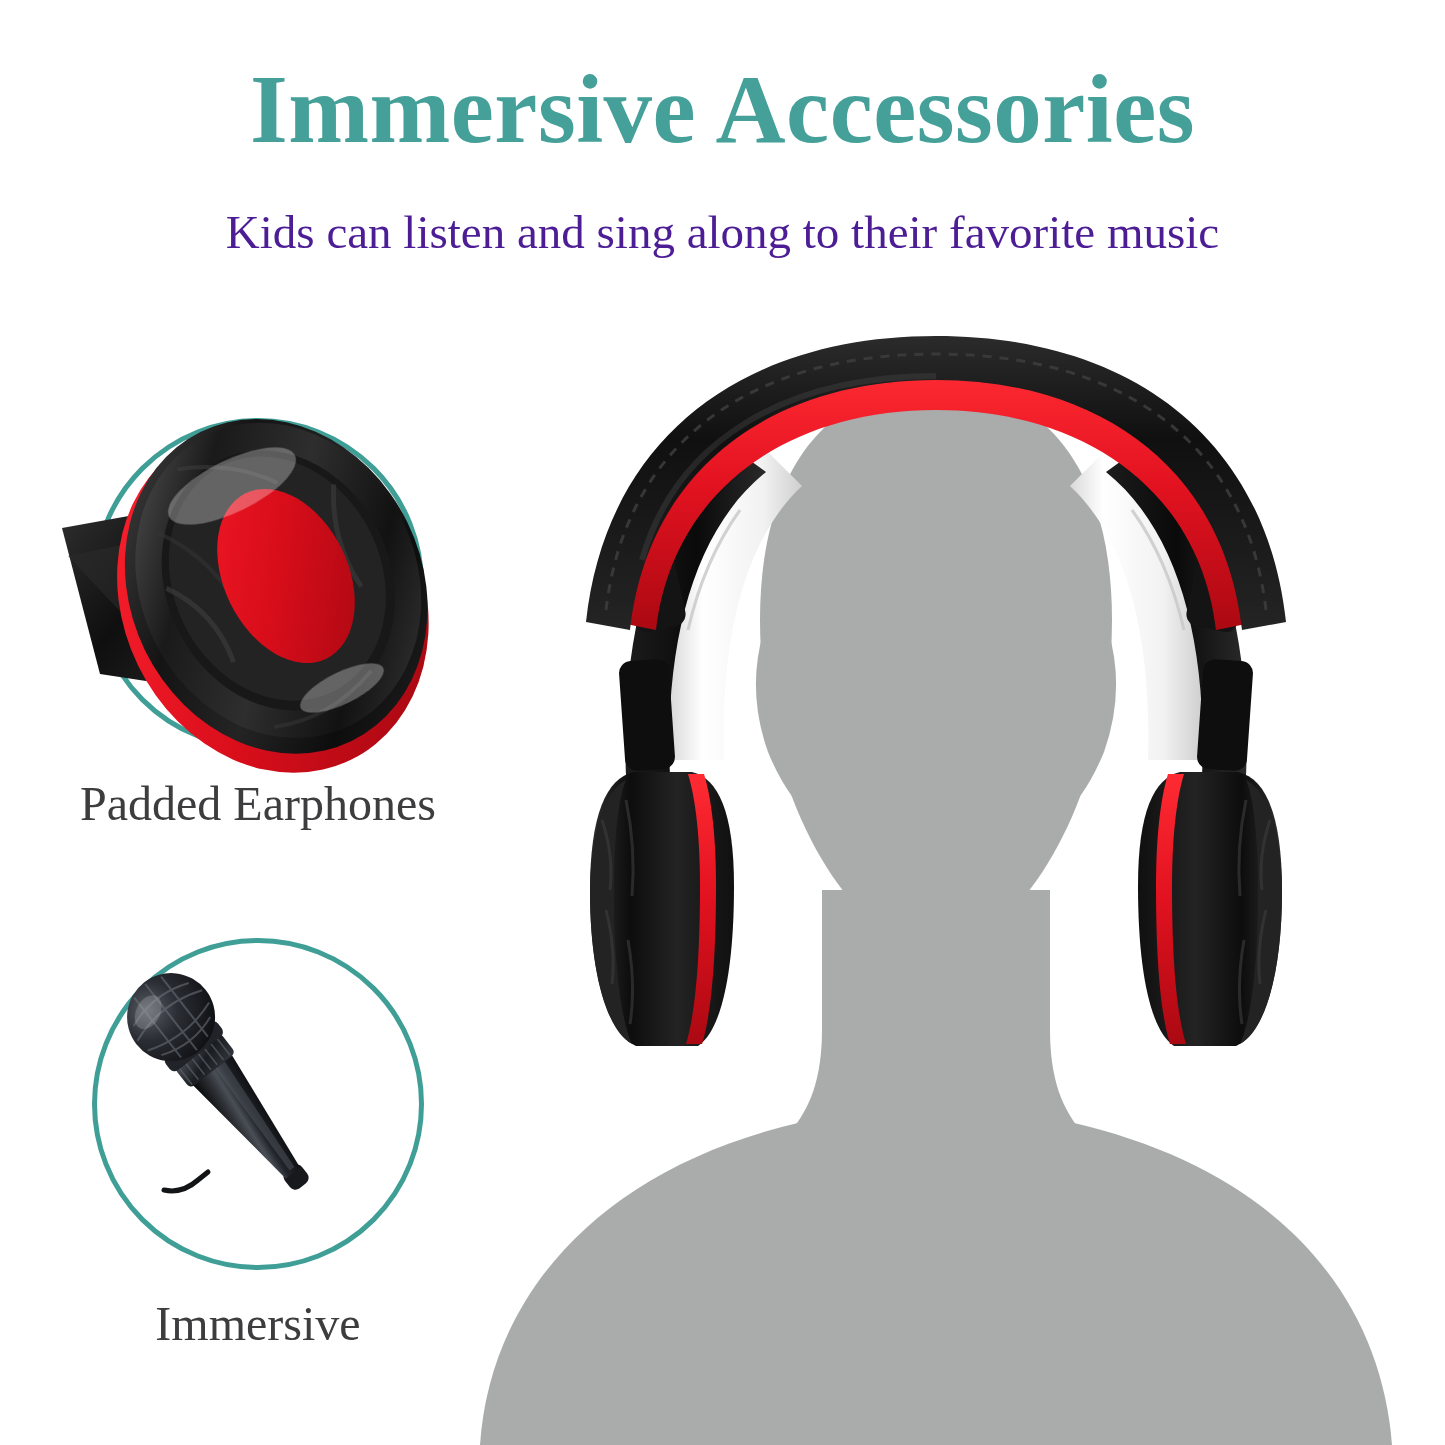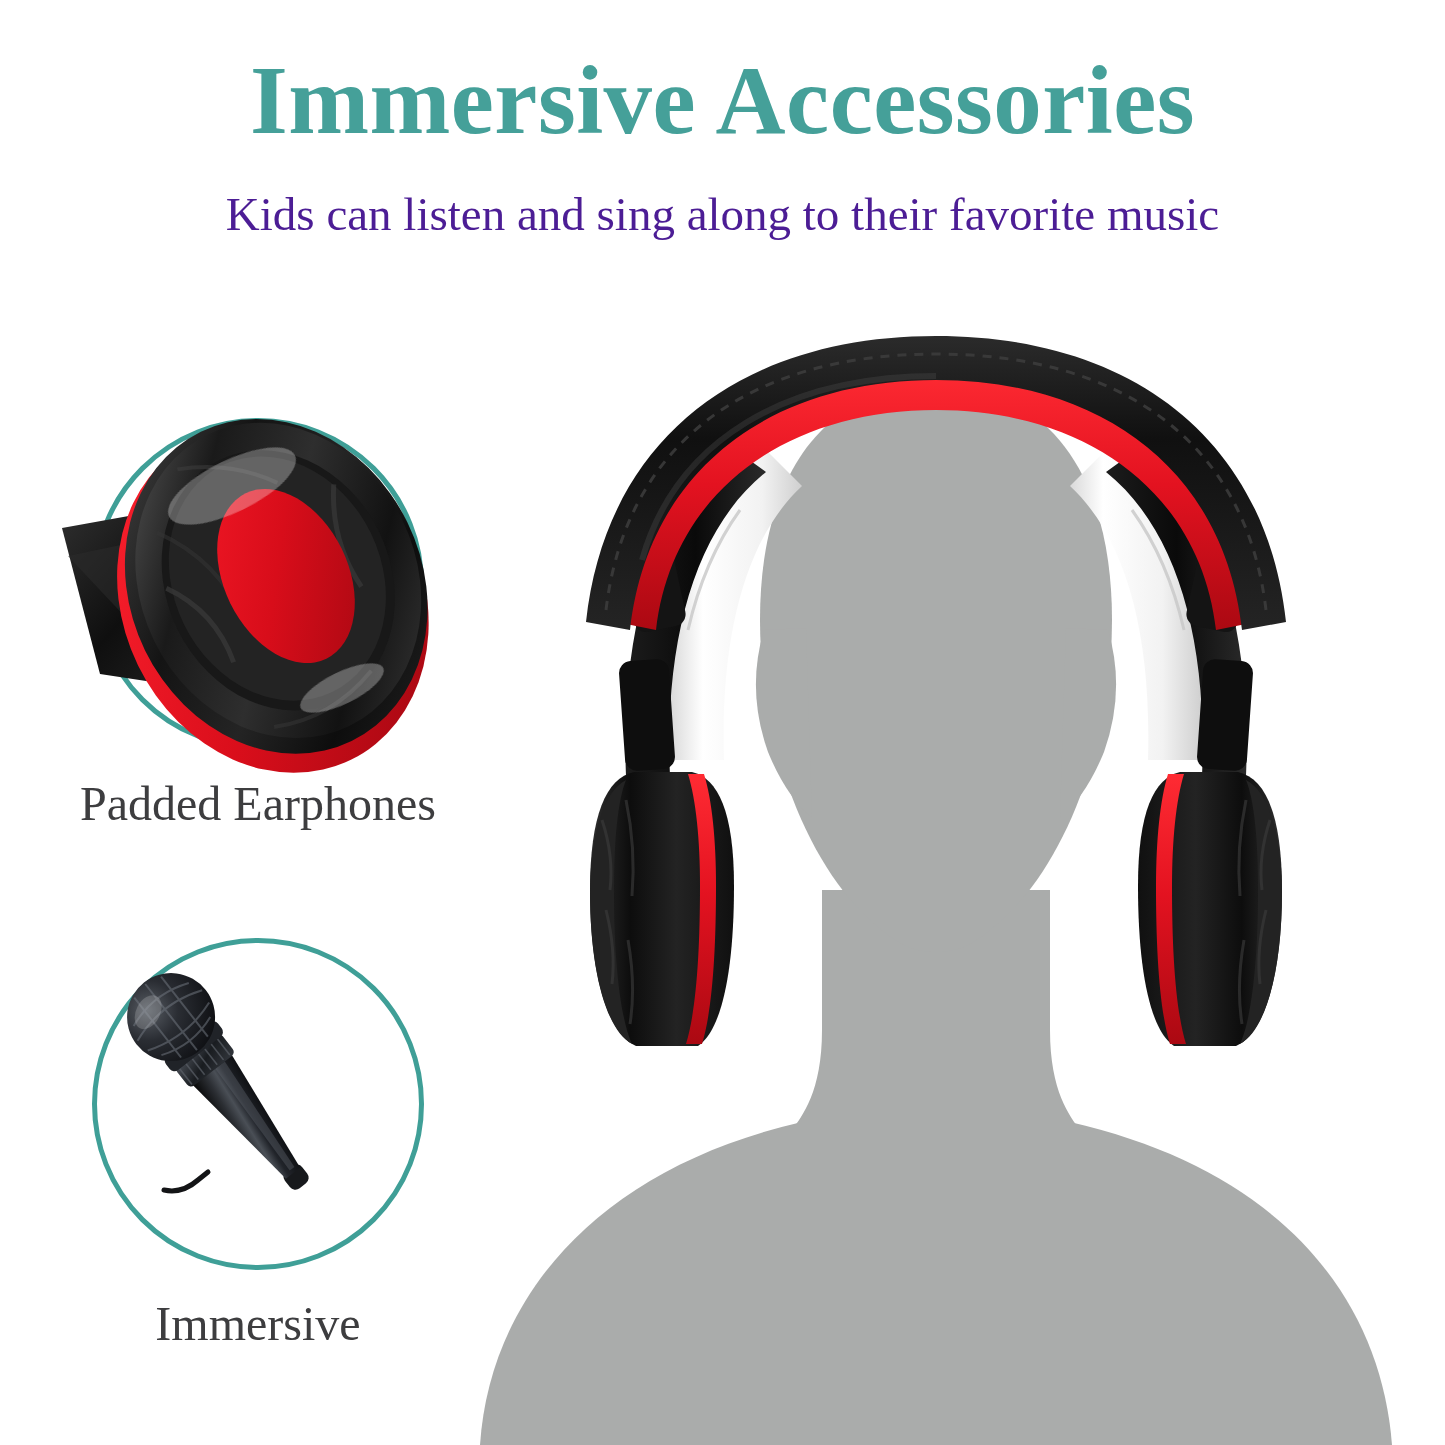--- a/index.html
+++ b/index.html
@@ -17,21 +17,21 @@
   }
 
   
   #header {
     position: absolute;
     top: 0; left: 0;
     width: 1445px;
     text-align: center;
   }
   #headline {
-    margin: 0;
+    margin: 9px;
     padding-top: 52px;
     font-family: "Liberation Serif", serif;
     font-size: 97px;
     font-weight: 700;
     line-height: 1.0;
     letter-spacing: 0.5px;
     color: #45a099;
     white-space: nowrap;
   }
   #subhead {

